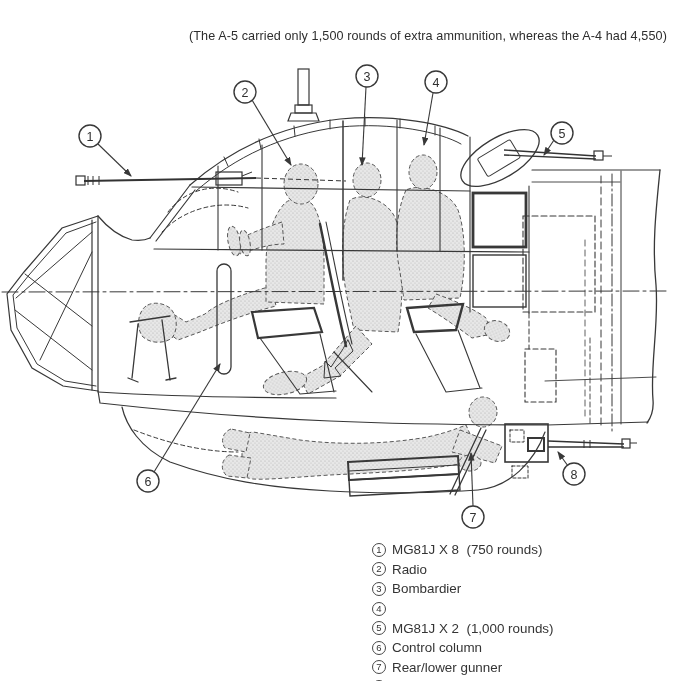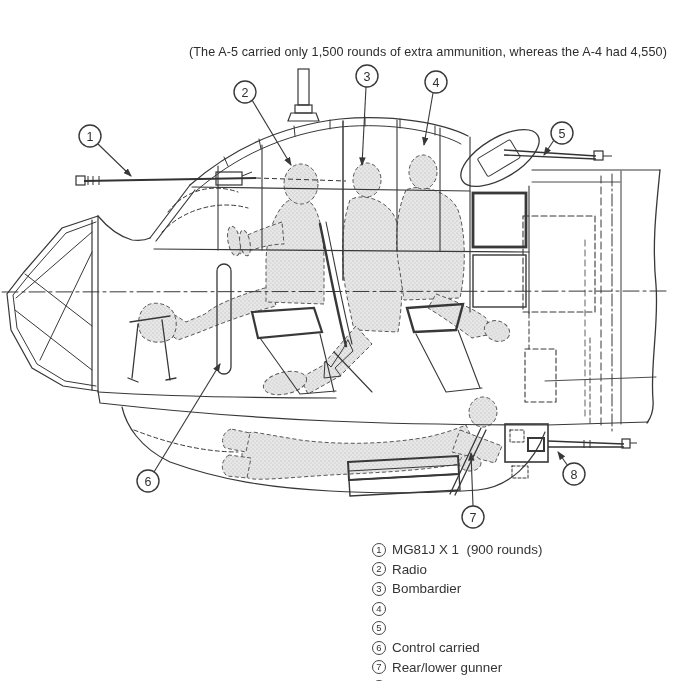--- a/index.html
+++ b/index.html
@@ -1,18 +1,18 @@
 <!DOCTYPE html>
 <html><head>
 <meta charset="utf-8">
 <style>
   html,body{margin:0;padding:0;background:#ffffff;}
   .stage{position:relative;width:694px;height:681px;background:#ffffff;overflow:hidden;
          font-family:"Liberation Sans",sans-serif;}
-  .caption{position:absolute;left:189px;top:45px;font-size:12.6px;color:#2d2d2d;
+  .caption{position:absolute;left:189px;top:29px;font-size:12.6px;color:#2d2d2d;
            letter-spacing:0.1px;white-space:pre;}
   .diagram{position:absolute;left:0;top:0;}
   .legend{position:absolute;left:372px;top:540px;}
   .lrow{height:19.6px;display:flex;align-items:center;font-size:13.4px;color:#343434;white-space:pre;}
   .lnum{flex:0 0 auto;width:14px;height:14px;box-sizing:border-box;border:1.3px solid #474747;
         border-radius:50%;font-size:9.5px;line-height:11.5px;text-align:center;color:#333;
         margin-right:6px;}
   svg text.cnum{font-family:"Liberation Sans",sans-serif;font-size:12.5px;fill:#303030;}
 </style>
 </head>
@@ -227,39 +227,40 @@
       <g>
         <circle cx="574" cy="474" r="11" fill="#fff" stroke="#383838" stroke-width="1.4"></circle>
         <text class="cnum" x="574" y="478.5" text-anchor="middle">8</text>
       </g>
     </g>
   </svg>
 
   <div class="legend">
     <div class="lrow">
       <span class="lnum">1</span>
-      <span>MG81J X 1  (900 rounds)</span>
+      <span>MG81J X 8  (750 rounds)</span>
     </div>
     <div class="lrow">
       <span class="lnum">2</span>
       <span>Radio</span>
     </div>
     <div class="lrow">
       <span class="lnum">3</span>
       <span>Bombardier</span>
     </div>
     <div class="lrow">
       <span class="lnum">4</span>
     </div>
     <div class="lrow">
       <span class="lnum">5</span>
+      <span>MG81J X 2  (1,000 rounds)</span>
     </div>
     <div class="lrow">
       <span class="lnum">6</span>
-      <span>Control carried</span>
+      <span>Control column</span>
     </div>
     <div class="lrow">
       <span class="lnum">7</span>
       <span>Rear/lower gunner</span>
     </div>
     <div class="lrow">
       <span class="lnum">8</span>
       <span>MG81Z X 1  (900 rounds)</span>
     </div>
   </div>

